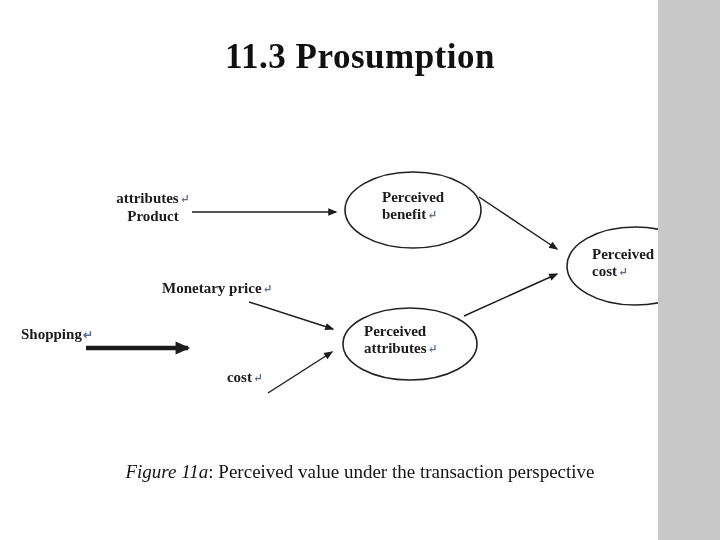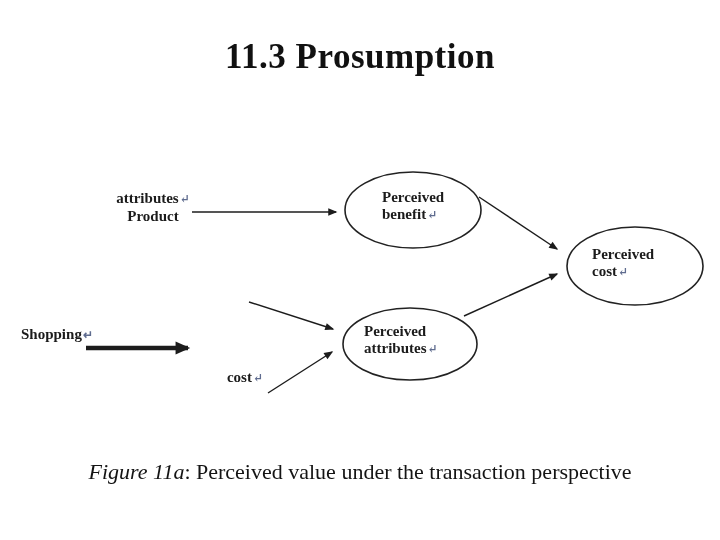--- a/index.html
+++ b/index.html
@@ -1,18 +1,18 @@
 <!DOCTYPE html>
 <html><head>
 <meta charset="utf-8">
 <style>
   html,body{margin:0;padding:0;background:#c8c8c8;}
   .slide{
     position:relative;
-    width:720px;height:540px;
+    width:658px;height:540px;
     background:#ffffff;
     overflow:hidden;
     font-family:"Liberation Serif","DejaVu Serif",serif;
     color:#1a1a1a;
   }
   .title{
     position:absolute;left:0;top:36px;width:720px;
     text-align:center;
     font-size:35px;line-height:42px;font-weight:bold;
     color:#111;
@@ -28,21 +28,21 @@
   .lbl.center{text-align:center;}
   .lbl.right{text-align:right;}
   .rm{
     color:#5f6c8f;
     font-size:12px;
     margin-left:1px;
   }
   .caption{
     position:absolute;left:0;top:459px;width:720px;
     text-align:center;
-    font-size:22px;line-height:25px;
+    font-size:19px;line-height:25px;
     color:#141414;
   }
   .caption .fig{font-style:italic;}
 </style>
 </head>
 <body>
 
 <div class="slide">
 
   <div class="title">11.3 Prosumption</div>
@@ -83,20 +83,23 @@
   <div class="lbl" style="left:364px;top:323px;">
     <div><span>Perceived</span></div>
     <div><span>attributes</span><span class="rm">↵</span></div>
   </div>
 
   <div class="lbl center" style="left:93px;top:190px;width:120px;">
     <div><span>attributes</span><span class="rm">↵</span></div>
     <div><span>Product</span></div>
   </div>
 
+  <div class="lbl" style="left:162px;top:280px;">
+    <div><span>Monetary price</span><span class="rm">↵</span></div>
+  </div>
 
   <div class="lbl" style="left:21px;top:326px;font-family:Liberation Serif, serif;">
     <div><span>Shopping</span><span class="rm">↵</span></div>
   </div>
 
   <div class="lbl right" style="left:123px;top:369px;width:140px;">
     <div><span>cost</span><span class="rm">↵</span></div>
   </div>
 
   <div class="caption">

